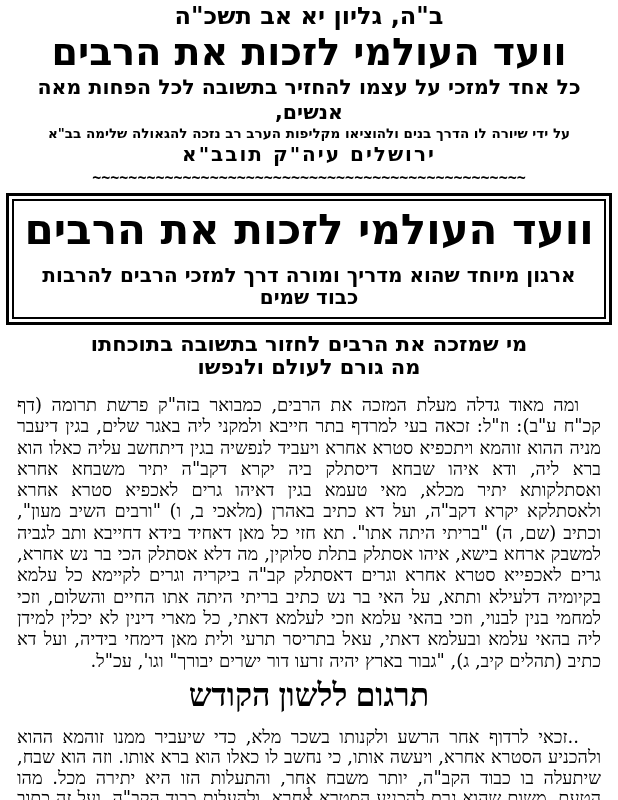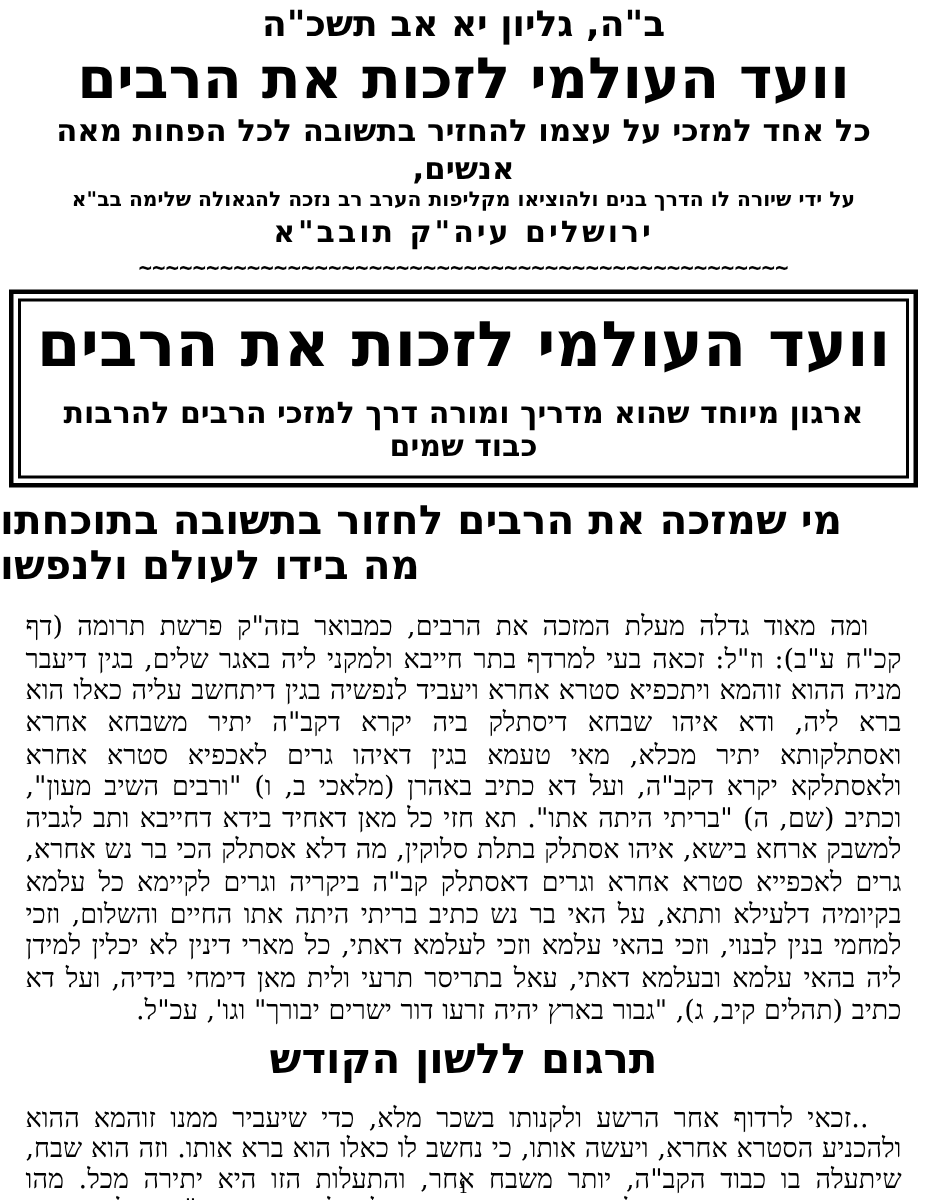--- a/index.html
+++ b/index.html
@@ -77,46 +77,47 @@
     line-height: 1.1;
     margin: 0;
   }
   .banner-sub {
     font-size: 20px;
     font-weight: bold;
     margin-top: 11px;
     line-height: 1.1;
   }
   .section-heading {
-    text-align: left;
-    font-size: 27px;
+    text-align: center;
+    font-size: 21px;
     font-weight: bold;
     line-height: 1.12;
     margin: 8px 0 3px 0;
   }
   .body-par {
     font-family: "DejaVu Serif", "Liberation Serif", "DejaVu Sans", serif;
     font-size: 18px;
     line-height: 21.3px;
     text-align: justify;
     text-indent: 22px;
     margin: 14px 17px 0 17px;
   }
   .body-par.tight {
     line-height: 20.4px;
   }
   .last-left {
     text-align-last: left;
   }
   .translation-heading {
     text-align: center;
-    font-size: 28px;
+    font-size: 32px;
     font-weight: bold;
     line-height: 1.1;
     margin: 7px 0 3px 0;
+    font-family: Liberation Serif, serif;
   }
   .page-num {
     position: absolute;
     left: 0;
     right: 0;
     bottom: 2px;
     text-align: center;
     font-family: "DejaVu Serif", serif;
     font-size: 11px;
   }
@@ -137,21 +138,21 @@
 
   <div class="banner">
     <div class="banner-inner">
       <h2 class="banner-title">וועד העולמי לזכות את הרבים</h2>
       <div class="banner-sub">ארגון מיוחד שהוא מדריך ומורה דרך למזכי הרבים להרבות כבוד שמים</div>
     </div>
   </div>
 
   <h3 class="section-heading">
     <span>מי שמזכה את הרבים לחזור בתשובה בתוכחתו</span><br>
-    <span>מה בידו לעולם ולנפשו</span>
+    <span>מה גורם לעולם ולנפשו</span>
   </h3>
 
   <p class="body-par">ומה מאוד גדלה מעלת המזכה את הרבים, כמבואר בזה"ק פרשת תרומה (דף קכ"ח ע"ב): וז"ל: זכאה בעי למרדף בתר חייבא ולמקני ליה באגר שלים, בגין דיעבר מניה ההוא זוהמא ויתכפיא סטרא אחרא ויעביד לנפשיה בגין דיתחשב עליה כאלו הוא ברא ליה, ודא איהו שבחא דיסתלק ביה יקרא דקב"ה יתיר משבחא אחרא ואסתלקותא יתיר מכלא, מאי טעמא בגין דאיהו גרים לאכפיא סטרא אחרא ולאסתלקא יקרא דקב"ה, ועל דא כתיב באהרן (מלאכי ב, ו) "ורבים השיב מעון", וכתיב (שם, ה) "בריתי היתה אתו". תא חזי כל מאן דאחיד בידא דחייבא ותב לגביה למשבק ארחא בישא, איהו אסתלק בתלת סלוקין, מה דלא אסתלק הכי בר נש אחרא, גרים לאכפייא סטרא אחרא וגרים דאסתלק קב"ה ביקריה וגרים לקיימא כל עלמא בקיומיה דלעילא ותתא, על האי בר נש כתיב בריתי היתה אתו החיים והשלום, וזכי למחמי בנין לבנוי, וזכי בהאי עלמא וזכי לעלמא דאתי, כל מארי דינין לא יכלין למידן ליה בהאי עלמא ובעלמא דאתי, עאל בתריסר תרעי ולית מאן דימחי בידיה, ועל דא כתיב (תהלים קיב, ג), "גבור בארץ יהיה זרעו דור ישרים יבורך" וגו', עכ"ל.</p>
 
   <h3 class="translation-heading">תרגום ללשון הקודש</h3>
 
   <p class="body-par tight last-left">..זכאי לרדוף אחר הרשע ולקנותו בשכר מלא, כדי שיעביר ממנו זוהמא ההוא ולהכניע הסטרא אחרא, ויעשה אותו, כי נחשב לו כאלו הוא ברא אותו. וזה הוא שבח, שיתעלה בו כבוד הקב"ה, יותר משבח אחר, והתעלות הזו היא יתירה מכל. מהו הטעם. משום שהוא גרם להכניע הסטרא אחרא, ולהעלות כבוד הקב"ה. ועל זה כתוב באהרן, "ורבים השיב מעון". וכתוב "בריתי היתה אתו". בוא וראה, כל מי שאוחז ביד הרשע, והשתדל בו שיעזוב דרך הרע, הוא עולה בג' עליות, מה שלא עלה כך אדם אחר, גורם להכניע את הסטרא אחרא, וגורם שיתעלה הקב"ה בכבודו, וגורם לקיים על העולם בקיומו למעלה ולמטה. ועל אדם זה כתוב, "בריתי היתה אתו החיים והשלום". וזוכה לראות בנים לבניו, וזוכה בעולם הזה, וזוכה לעולם הבא. כל בעלי הדין לא יכלו לדון אותו בעולם הזה ובעולם הבא, נכנס בי"ב שערים ואין מי שימחה בידו. ועל זה כתוב, "גבור בארץ יהיה זרעו דור ישרים יבורך" וגו'.</p>
 
   <div class="page-num">1</div>
 

